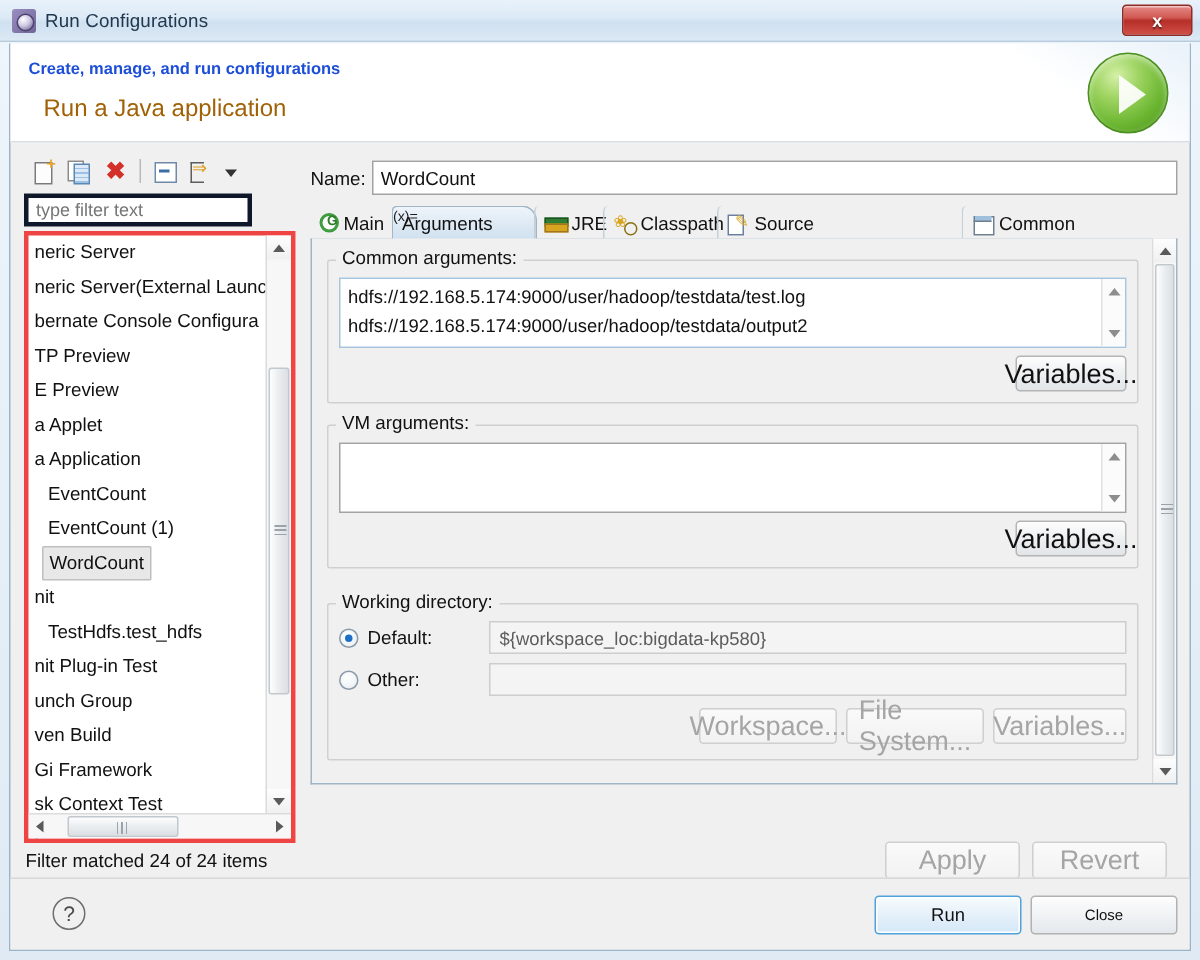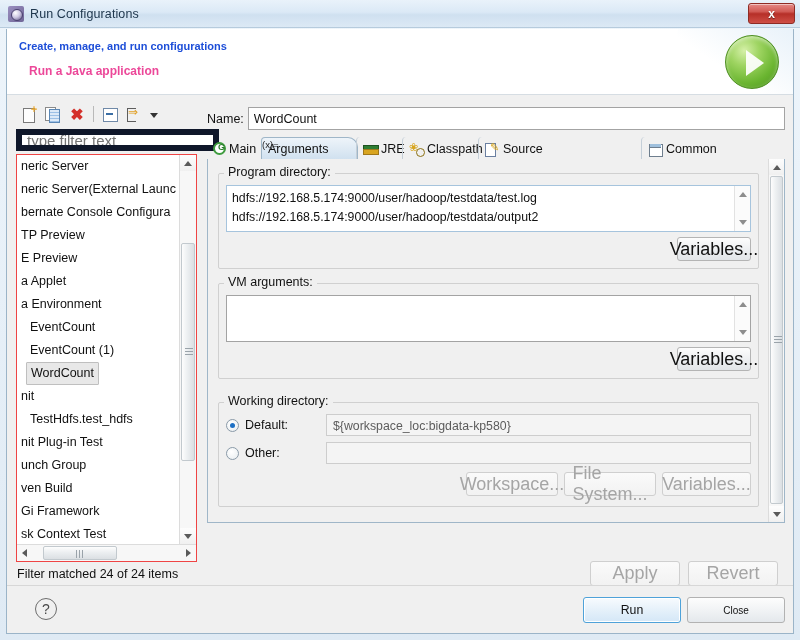--- a/index.html
+++ b/index.html
@@ -67,21 +67,21 @@
     background: #ffffff;
     border-bottom: 1px solid #d6dde3;
     overflow: hidden;
   }
   #banner-title {
     position: absolute; left: 12px; top: 11px;
     font-size: 11px; font-weight: bold; color: #1d4ed8;
   }
   #banner-sub {
     position: absolute; left: 22px; top: 35px;
-    font-size: 12px; color: #ec4899; font-weight: bold;
+    font-size: 16px; color: #a16207;
   }
   #run-badge {
     position: absolute; right: 14px; top: 6px;
     width: 54px; height: 54px; border-radius: 50%;
     background: radial-gradient(circle at 35% 28%, #d5f0a8 0%, #9ed461 30%, #6ab530 65%, #4c8f20 100%);
     border: 1px solid #4e8f22;
     box-shadow: inset 0 2px 4px rgba(255,255,255,.55);
   }
   #run-badge::after {
     content: ""; position: absolute; left: 20px; top: 14px;
@@ -143,29 +143,29 @@
   .ico-caret {
     width: 14px; position: relative;
   }
   .ico-caret::after {
     content:""; position:absolute; left:3px; top:9px;
     border-left:4px solid transparent; border-right:4px solid transparent;
     border-top:5px solid #333;
   }
 
   #filter-box {
-    position: absolute; left: 1px; top: 28px; width: 203px; height: 22px;
-    border: 6px solid #0f172a; background: #fff;
-    font-size: 15px; color: #8c8c8c; padding: 3px 5px;
+    position: absolute; left: 1px; top: 28px; width: 152px; height: 22px;
+    border: 3px solid #0f172a; background: #fff;
+    font-size: 12px; color: #8c8c8c; padding: 3px 5px;
     font-family: "Liberation Sans", sans-serif;
   }
 
   #tree {
     position: absolute; left: 1px; top: 53px; width: 181px; height: 408px;
-    border: 1px solid #ef4444; background: #fff; overflow: hidden;
+    border: 3px solid #ef4444; background: #fff; overflow: hidden;
   }
   #tree-items { position: absolute; left: 0; top: 0; right: 17px; top: 0; }
   .tree-row {
     height: 23px; line-height: 23px; font-size: 12.5px; color: #111;
     white-space: nowrap; padding-left: 4px; overflow: hidden;
     cursor: pointer;
   }
   .tree-row.indent { padding-left: 13px; }
   .tree-row.selected {
     background: #e8e8e8; border: 1px solid #bfbfbf;
@@ -439,21 +439,21 @@
       <input id="filter-box" type="text" placeholder="type filter text" style="">
 
       <div id="tree">
         <div id="tree-items">
             <div class="tree-row">neric Server</div>
             <div class="tree-row">neric Server(External Launc</div>
             <div class="tree-row">bernate Console Configura</div>
             <div class="tree-row">TP Preview</div>
             <div class="tree-row">E Preview</div>
             <div class="tree-row">a Applet</div>
-            <div class="tree-row">a Environment</div>
+            <div class="tree-row">a Application</div>
             <div class="tree-row indent">EventCount</div>
             <div class="tree-row indent">EventCount (1)</div>
             <div class="sel-wrap"><div class="tree-row selected">WordCount</div></div>
             <div class="tree-row">nit</div>
             <div class="tree-row indent">TestHdfs.test_hdfs</div>
             <div class="tree-row">nit Plug-in Test</div>
             <div class="tree-row">unch Group</div>
             <div class="tree-row">ven Build</div>
             <div class="tree-row">Gi Framework</div>
             <div class="tree-row">sk Context Test</div>
@@ -518,21 +518,21 @@
             <span class="tab-ico ic-com"></span>
             <span>Common</span>
           </div>
         </div>
 
       <div id="tabcontent">
         <div id="content-inner">
 
           <div class="group" style="top:14px; width:541px; height:96px;">
             <div class="group-box" style="top:0; height:96px;"></div>
-            <div class="group-legend">Program directory:</div>
+            <div class="group-legend">Common arguments:</div>
             <div class="ta-wrap" style="left:8px; top:12px; width:525px; height:47px;">
               <div class="ta-text">hdfs://192.168.5.174:9000/user/hadoop/testdata/test.log
 hdfs://192.168.5.174:9000/user/hadoop/testdata/output2</div>
               <div class="ta-vsb">
                 <div class="up"></div>
                 <div class="down"></div>
               </div>
             </div>
             <div class="btn" style="right:8px; top:64px; width:74px;">Variables...</div>
           </div>

